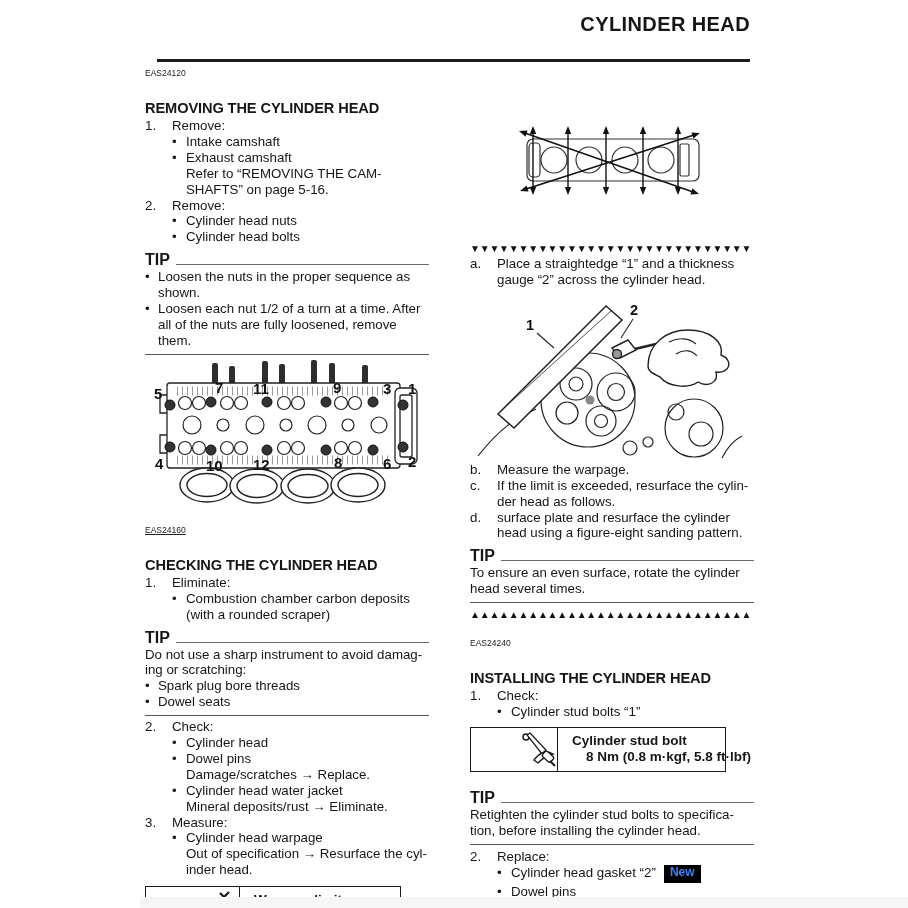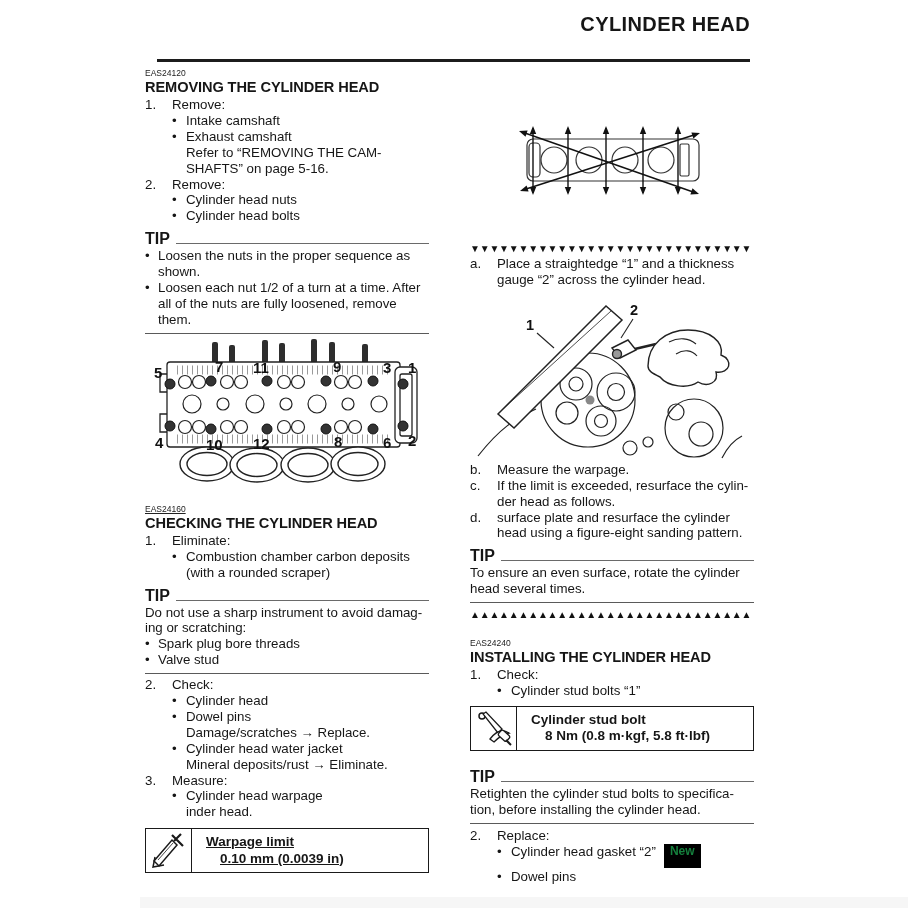--- a/index.html
+++ b/index.html
@@ -7,48 +7,48 @@
         font-family:"Liberation Sans","DejaVu Sans",sans-serif;color:#161616;}
   .page-title{position:absolute;top:13px;right:158px;font-size:20px;font-weight:bold;letter-spacing:.4px;}
   .header-rule{position:absolute;top:59px;left:157px;width:593px;height:3px;background:#1c1c1c;}
   .footer-bar{position:absolute;left:140px;right:0;bottom:0;height:11px;background:#f6f6f6;}
 
   .col{position:absolute;width:284px;}
   .col-left{left:145px;top:67px;}
   .col-right{left:470px;top:97px;}
 
   .code{font-size:8.5px;line-height:10px;margin-top:1px;color:#222;}
-  .h{font-size:14.6px;font-weight:bold;line-height:18px;letter-spacing:-.1px;margin-bottom:1px;white-space:nowrap;}
+  .h{font-size:14.6px;font-weight:bold;line-height:18px;letter-spacing:-.1px;margin-bottom:1px;white-space:nowrap;margin-top:21px;}
   .ln{position:relative;font-size:13.3px;line-height:15.9px;white-space:nowrap;}
   .mk{position:absolute;top:0;}
   .mk0{left:0;} .mk27{left:27px;}
   .t13{padding-left:13px;} .t27{padding-left:27px;} .t41{padding-left:41px;}
 
   .tip{display:flex;align-items:flex-end;margin-top:7px;height:16px;margin-bottom:1px;}
   .tip-lbl{font-size:16px;font-weight:bold;line-height:16px;}
   .tip-rule{flex:1;margin-left:6px;margin-bottom:3px;border-bottom:1.3px solid #6a6a6a;}
   .endrule{border-top:1.4px solid #5a5a5a;margin-top:5px;height:0;}
 
   .fig{display:block;margin:2px 0;}
   .fig-head{margin-top:2px;margin-bottom:1px;}
   .fig-seq{margin-top:6px;}
   .fig-straight{margin-top:4px;}
 
   .tri{font-size:10px;line-height:11px;letter-spacing:-.2px;overflow:hidden;white-space:nowrap;width:281px;color:#111;}
   .tri-down{margin-top:2px;} .tri-up{margin-top:6px;}
   .mt12{margin-top:18px;} .mt8{margin-top:8px;text-decoration:underline;} .mt7{margin-top:7px;} .mt4{margin-top:4px;} .mt3{margin-top:3px;} .mt2{margin-top:2px;}
 
-  .spec-box{display:flex;border:1.8px solid #1a1a1a;width:284px;box-sizing:border-box;background:#fff;}
+  .spec-box{display:flex;border:1.8px solid #1a1a1a;width:256px;box-sizing:border-box;background:#fff;padding-left:48px;}
   .spec-icon{width:45px;border-right:1.8px solid #1a1a1a;display:flex;align-items:center;justify-content:center;}
   .spec-text{flex:1;padding:5px 0 5px 14px;}
   .spec-l1,.spec-l2{font-size:13.5px;font-weight:bold;line-height:16.5px;white-space:nowrap;}
   .spec-l2{padding-left:14px;}
 
-  .badge{display:inline-block;background:#000;color:#15803d;font-size:12px;font-weight:bold;
-         padding:1px 6px 10px 6px;margin-left:8px;line-height:13px;transform:translateY(-1px);}
+  .badge{display:inline-block;background:#000;color:#3b82f6;font-size:12px;font-weight:bold;
+         padding:1px 6px 4px 6px;margin-left:8px;line-height:13px;transform:translateY(-1px);}
   svg text{font-family:"Liberation Sans","DejaVu Sans",sans-serif;}
 </style>
 </head>
 <body>
 
 <div class="page">
   <div class="page-title">CYLINDER HEAD</div>
   <div class="header-rule"></div>
 
   <div class="col col-left">
@@ -201,21 +201,21 @@
       <span class="tip-rule"></span>
     </div>
     <div class="ln">Do not use a sharp instrument to avoid damag-</div>
     <div class="ln">ing or scratching:</div>
     <div class="ln t13">
       <span class="mk mk0">•</span>
       <span>Spark plug bore threads</span>
     </div>
     <div class="ln t13">
       <span class="mk mk0">•</span>
-      <span>Valve stud</span>
+      <span>Dowel seats</span>
     </div>
     <div class="endrule"></div>
 
     <div class="ln t27 mt3">
       <span class="mk mk0">2.</span>
       <span>Check:</span>
     </div>
     <div class="ln t41">
       <span class="mk mk27">•</span>
       <span>Cylinder head</span>
@@ -231,20 +231,21 @@
     </div>
     <div class="ln t41">Mineral deposits/rust → Eliminate.</div>
     <div class="ln t27">
       <span class="mk mk0">3.</span>
       <span>Measure:</span>
     </div>
     <div class="ln t41">
       <span class="mk mk27">•</span>
       <span>Cylinder head warpage</span>
     </div>
+    <div class="ln t41">Out of specification → Resurface the cyl-</div>
     <div class="ln t41">inder head.</div>
 
     <div class="spec-box mt8">
       <div class="spec-icon">
         <svg width="38" height="38" viewBox="0 0 38 38">
           <g stroke="#1a1a1a" fill="none">
             <polygon points="4,29 22,8 27,13 9,34" fill="#fff" stroke-width="1.5"></polygon>
             <line x1="8" y1="28" x2="23" y2="11" stroke-width="0.8"></line>
             <path d="M22,3 L33,14 M31,2 L24,9" stroke-width="2.2"></path>
             <path d="M5,25 L3,35 L14,33" stroke-width="1.5"></path>

